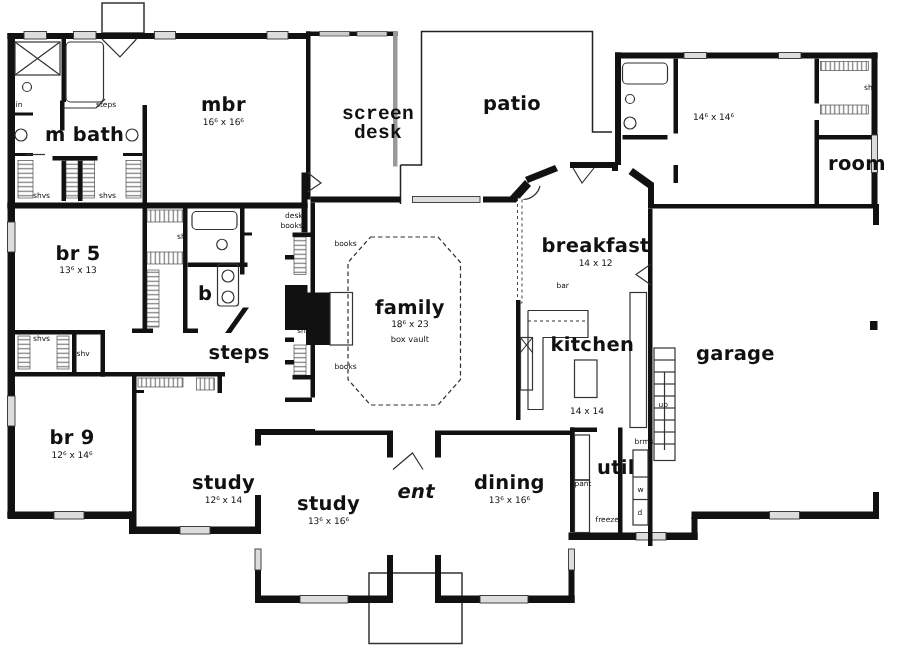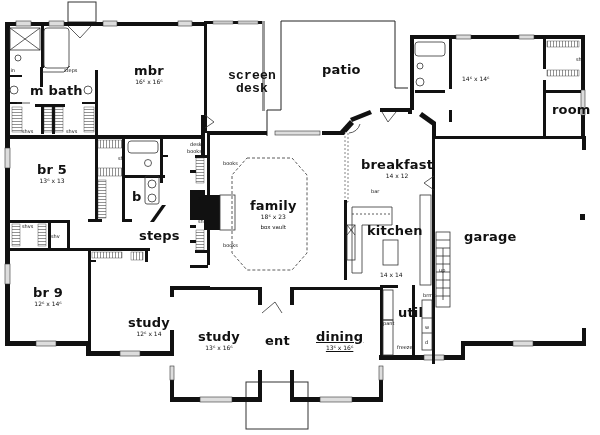--- a/index.html
+++ b/index.html
@@ -305,24 +305,24 @@
   <span class="dim">12⁶ x 14⁶</span>
 </div>
 <div class="lbl" style="left:128px;top:300px;margin-top:16px;">
   <span class="name">study</span>
   <span class="dim">12⁶ x 14</span>
 </div>
 <div class="lbl" style="left:198px;top:330px;">
   <span class="name">study</span>
   <span class="dim">13⁶ x 16⁶</span>
 </div>
-<div class="lbl" style="left:265px;top:334px;">
+<div class="lbl" style="left:265px;top:322px;font-style:italic;">
   <span class="name">ent</span>
 </div>
-<div class="lbl" style="left:316px;top:330px;text-decoration:underline;">
+<div class="lbl" style="left:316px;top:316px;">
   <span class="name">dining</span>
   <span class="dim">13⁶ x 16⁶</span>
 </div>
 <div class="lbl" style="left:398px;top:306px;">
   <span class="name">util</span>
 </div>
 
 <span class="tiny" style="left:64px;top:68px;">steps</span>
 <span class="tiny" style="left:9px;top:68px;">lin</span>
 <span class="tiny" style="left:22px;top:129px;">shvs</span>

